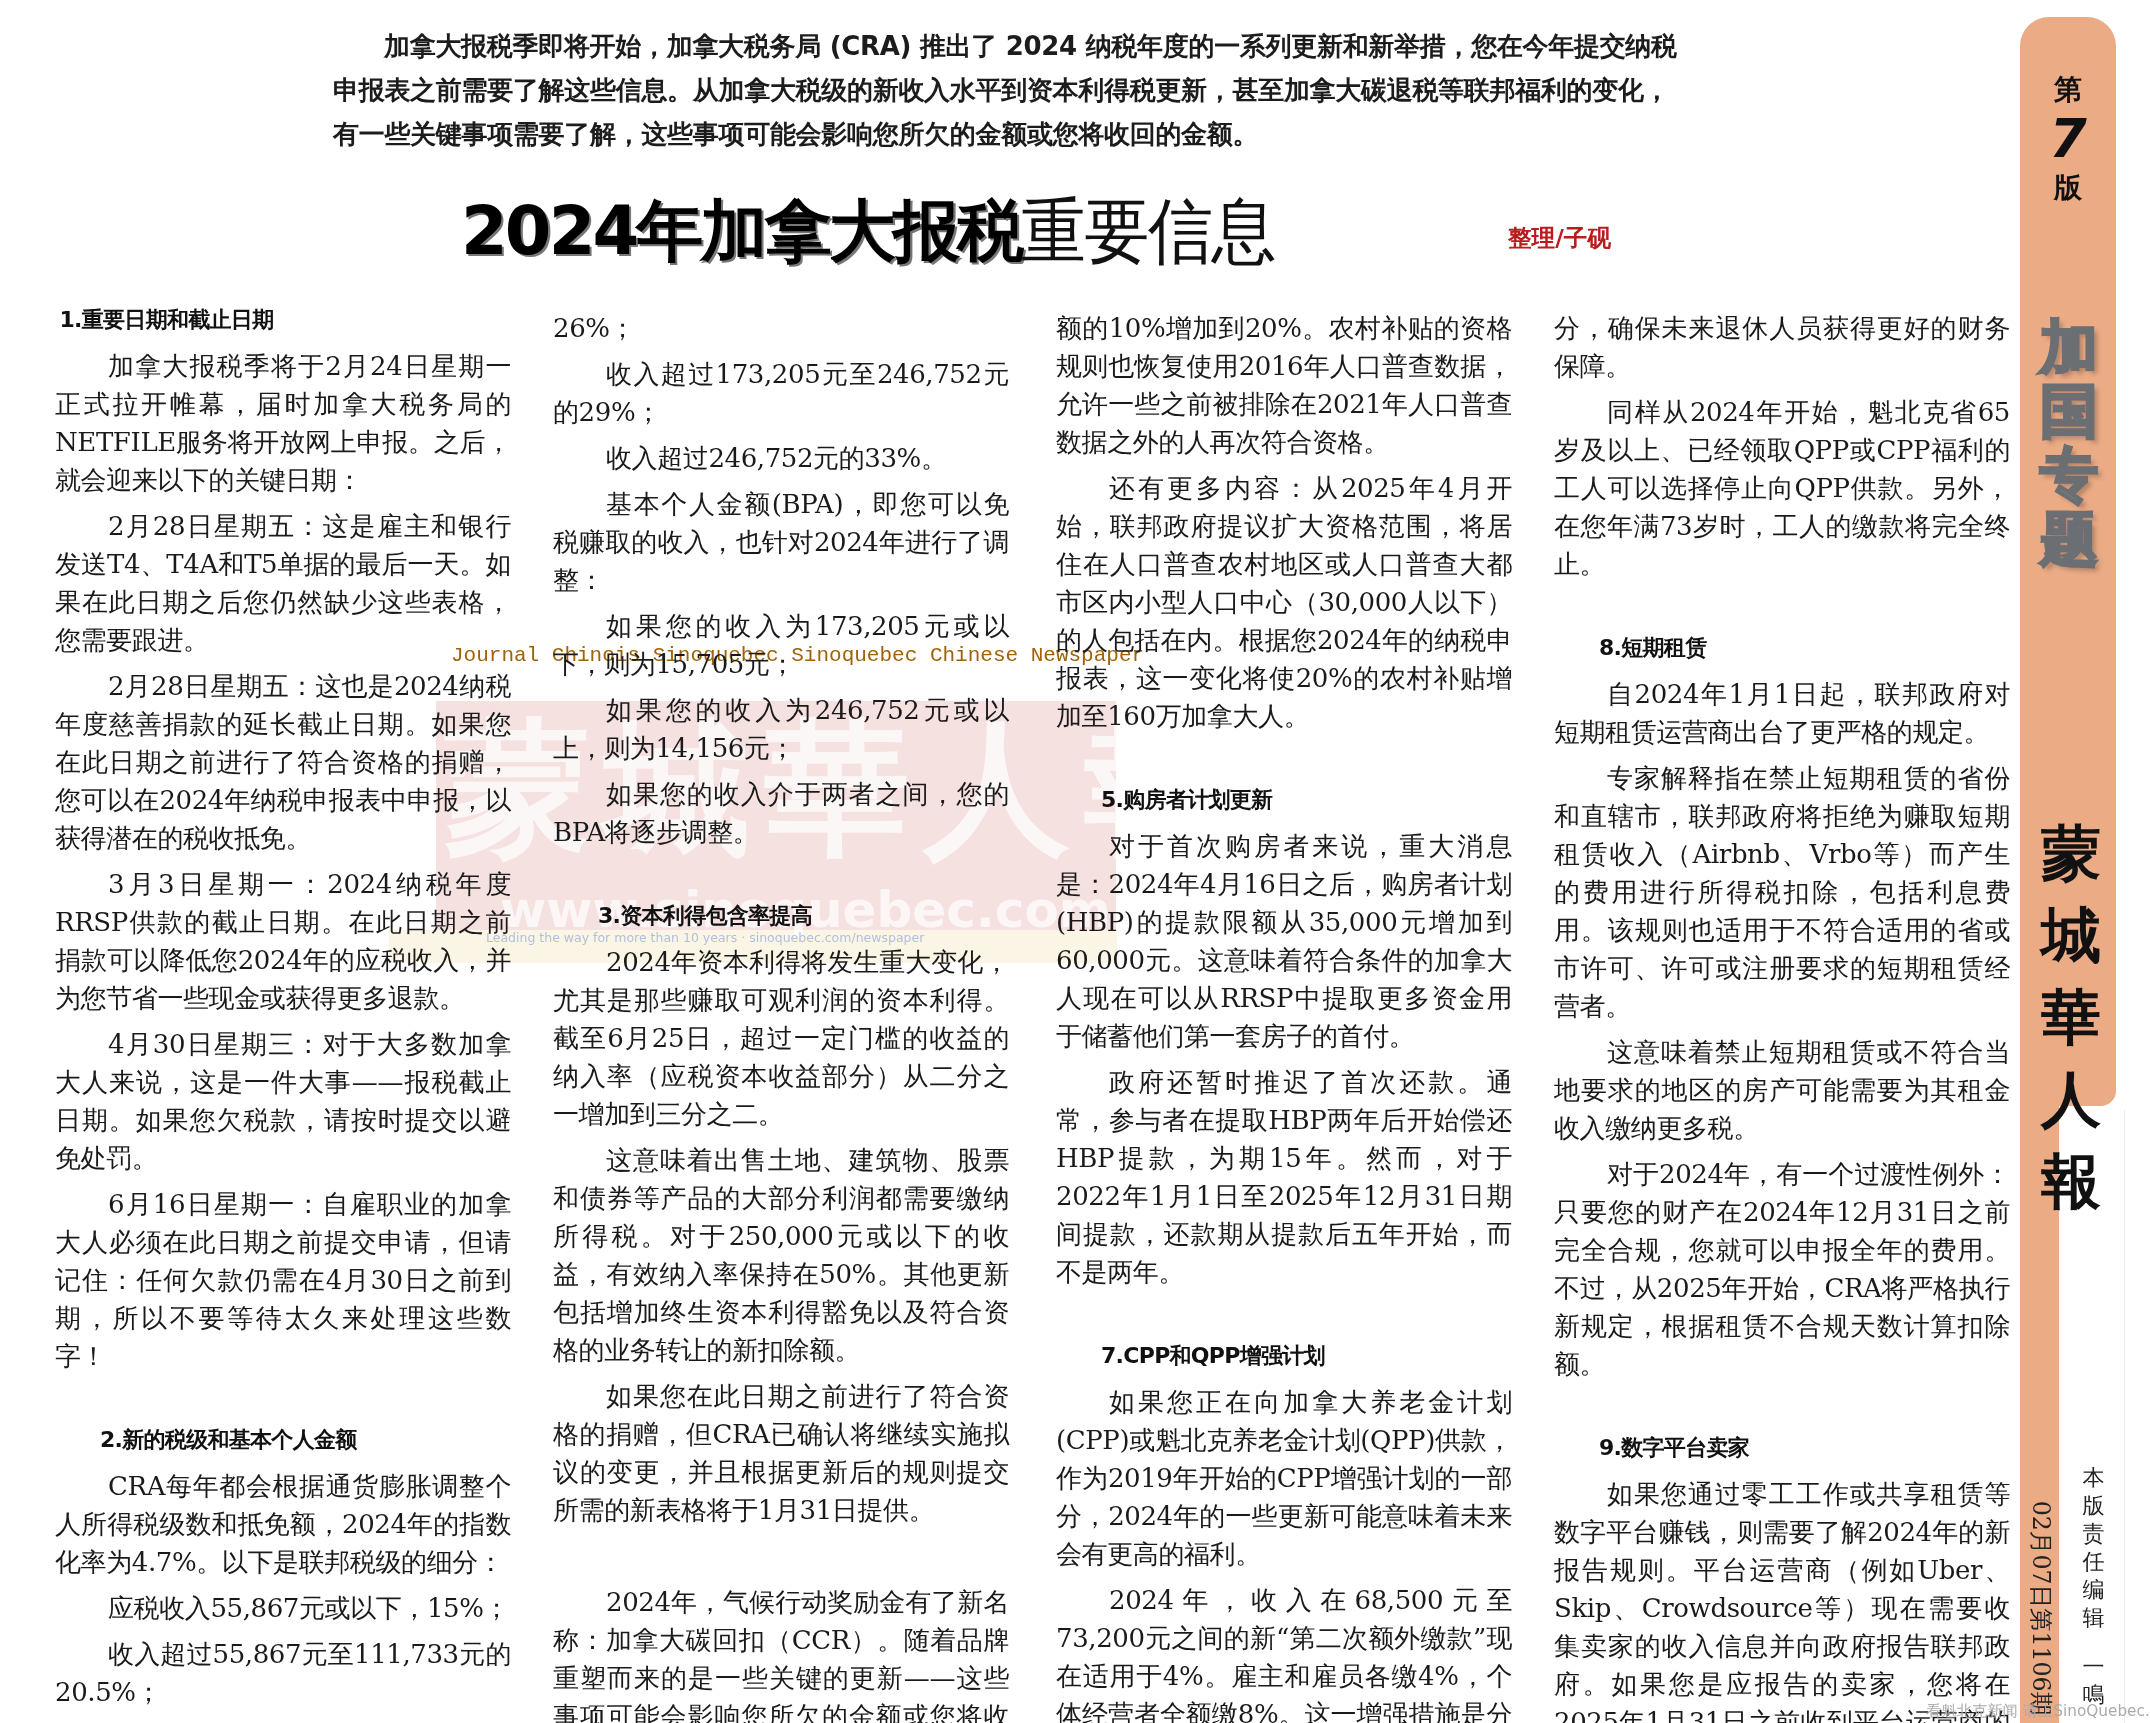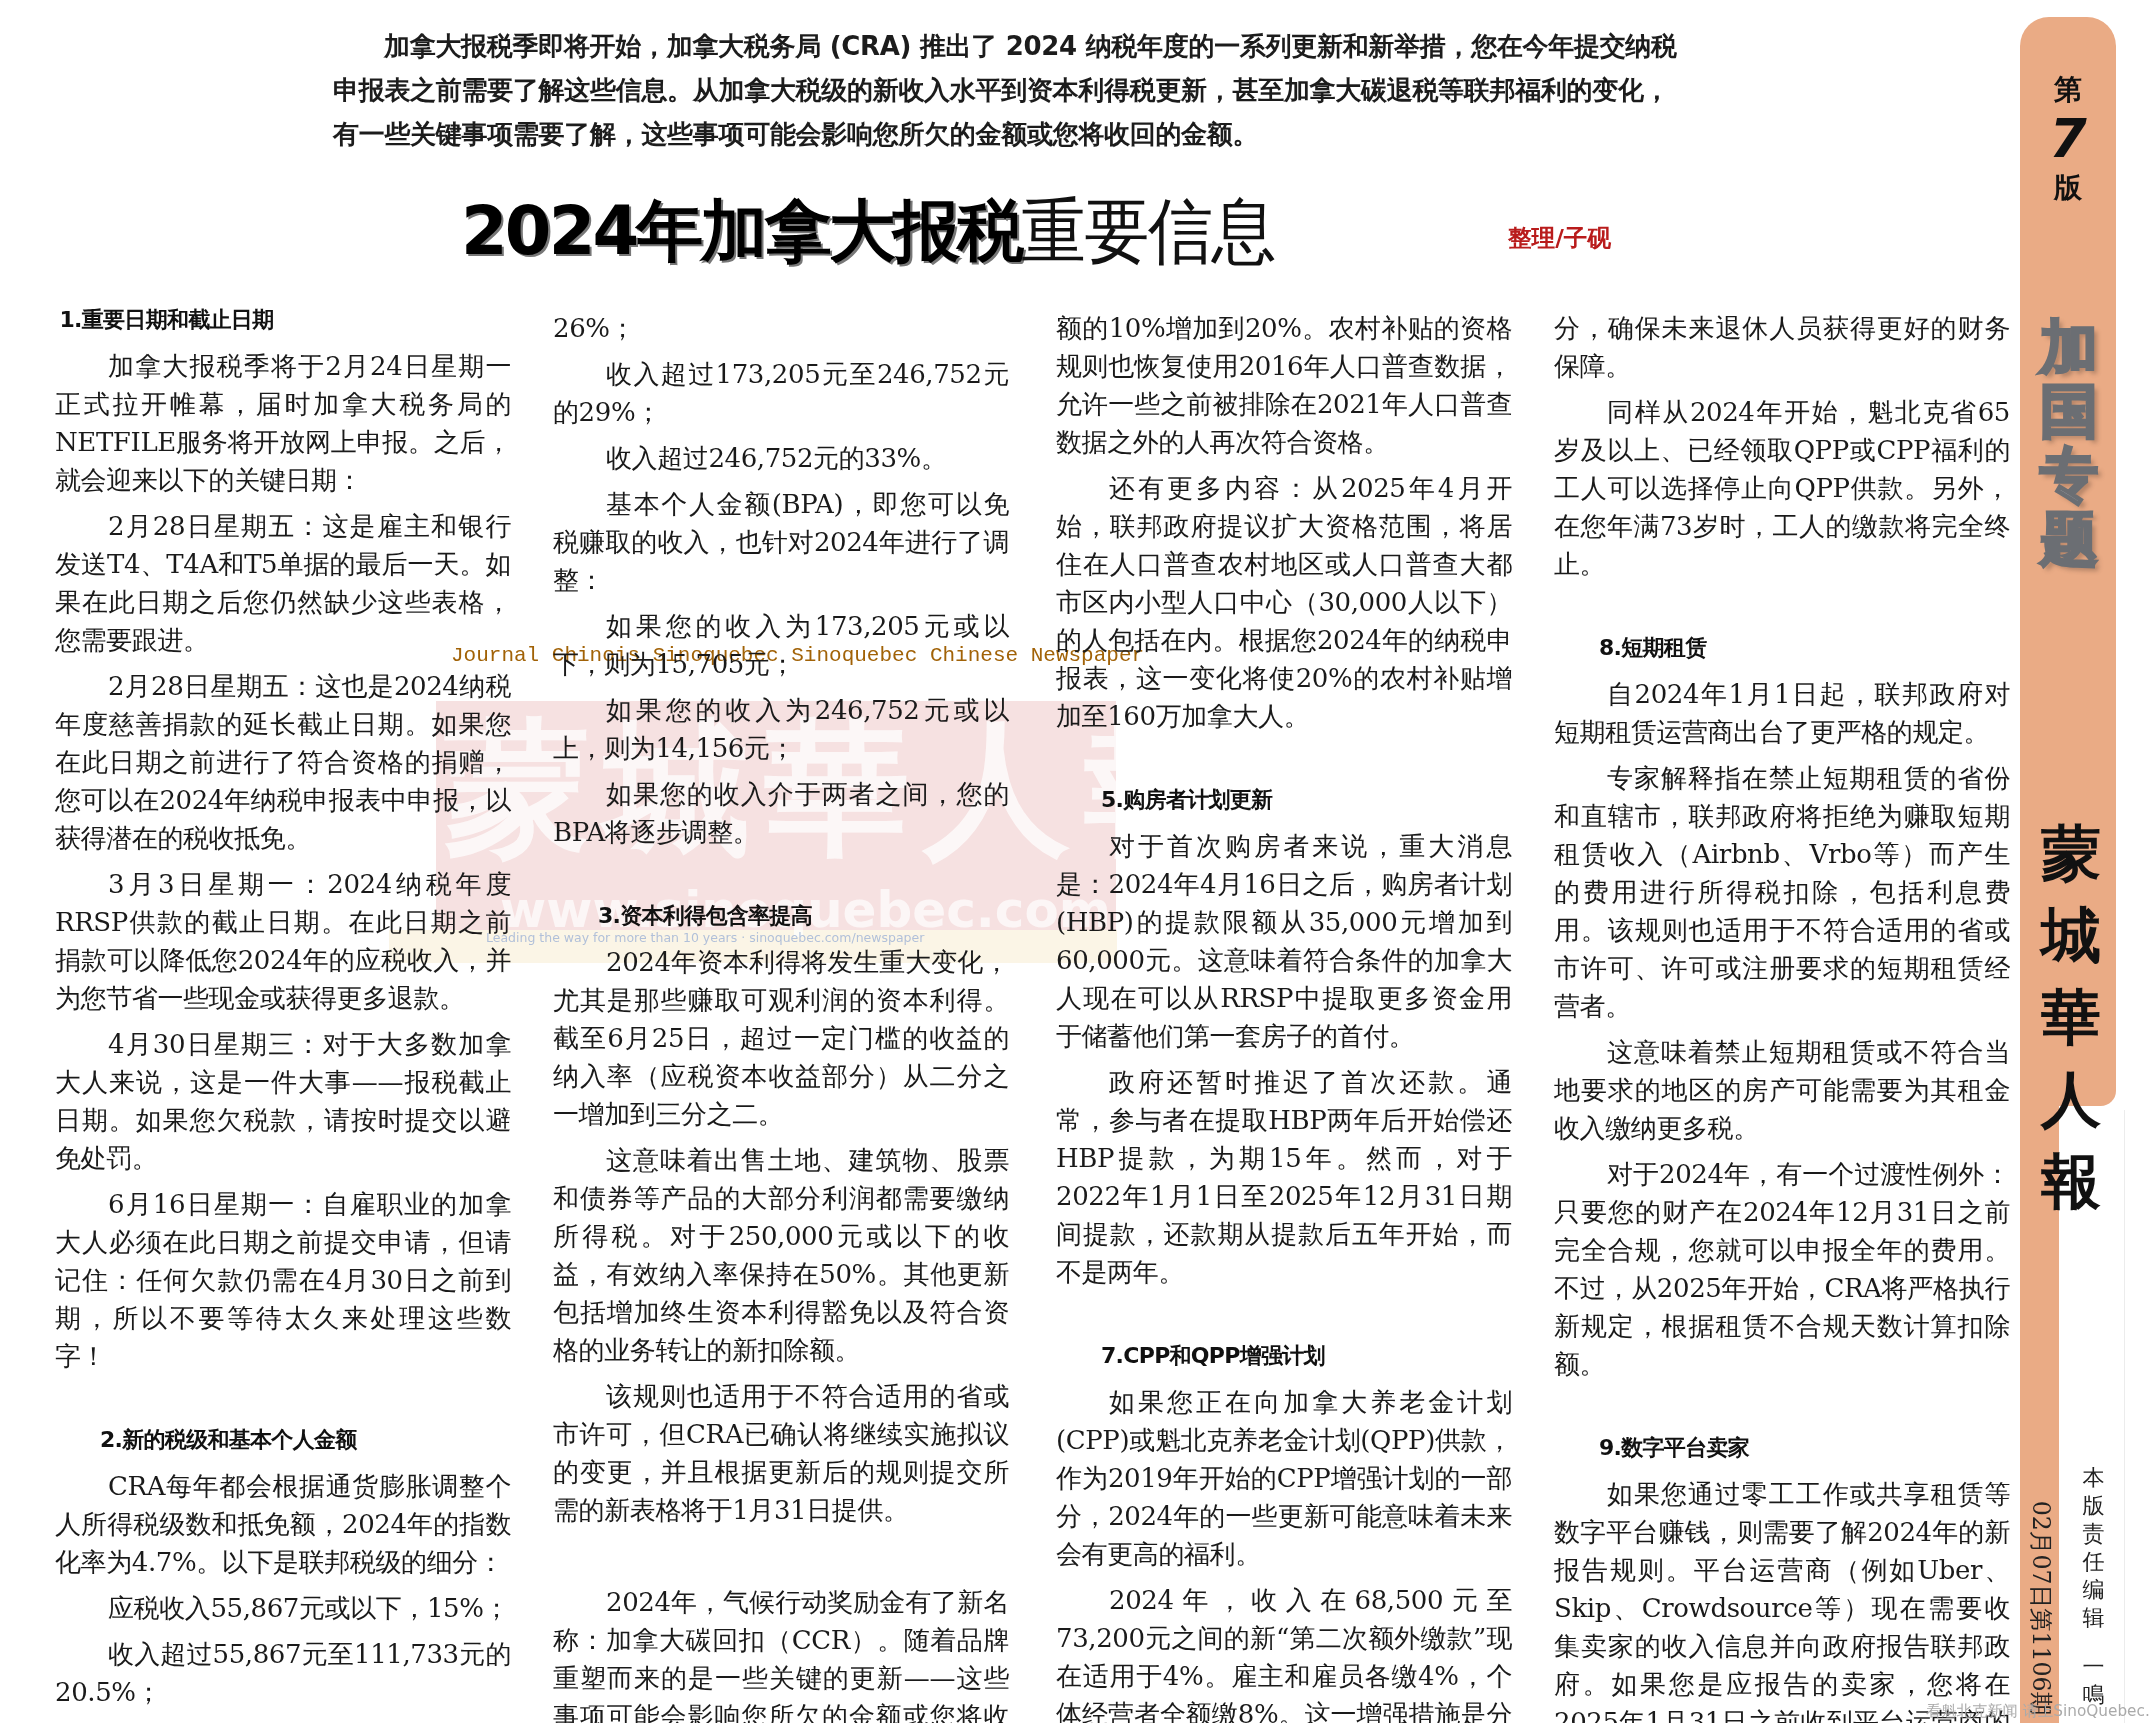--- a/index.html
+++ b/index.html
@@ -109,21 +109,21 @@
     <p>收入超过173,205元至246,752元的29%；</p>
     <p>收入超过246,752元的33%。</p>
     <p>基本个人金额(BPA)，即您可以免税赚取的收入，也针对2024年进行了调整：</p>
     <p>如果您的收入为173,205元或以下，则为15,705元；</p>
     <p>如果您的收入为246,752元或以上，则为14,156元；</p>
     <p>如果您的收入介于两者之间，您的BPA将逐步调整。</p>
     <div class="gap"></div>
     <h3>3.资本利得包含率提高</h3>
     <p>2024年资本利得将发生重大变化，尤其是那些赚取可观利润的资本利得。截至6月25日，超过一定门槛的收益的纳入率（应税资本收益部分）从二分之一增加到三分之二。</p>
     <p>这意味着出售土地、建筑物、股票和债券等产品的大部分利润都需要缴纳所得税。对于250,000元或以下的收益，有效纳入率保持在50%。其他更新包括增加终生资本利得豁免以及符合资格的业务转让的新扣除额。</p>
-    <p>该规则也适用于不符合适用的省或市许可，但CRA已确认将继续实施拟议的变更，并且根据更新后的规则提交所需的新表格将于1月31日提供。</p>
+    <p>如果您在此日期之前进行了符合资格的捐赠，但CRA已确认将继续实施拟议的变更，并且根据更新后的规则提交所需的新表格将于1月31日提供。</p>
     <div class="gap"></div>
     <p>2024年，气候行动奖励金有了新名称：加拿大碳回扣（CCR）。随着品牌重塑而来的是一些关键的更新——这些事项可能会影响您所欠的金额或您将收回的金额，农村补贴从基本金</p>
   </div>
 <div class="col c3">
     <p class="cont">额的10%增加到20%。农村补贴的资格规则也恢复使用2016年人口普查数据，允许一些之前被排除在2021年人口普查数据之外的人再次符合资格。</p>
     <p>还有更多内容：从2025年4月开始，联邦政府提议扩大资格范围，将居住在人口普查农村地区或人口普查大都市区内小型人口中心（30,000人以下）的人包括在内。根据您2024年的纳税申报表，这一变化将使20%的农村补贴增加至160万加拿大人。</p>
     <div class="gap"></div>
     <h3>5.购房者计划更新</h3>
     <p>对于首次购房者来说，重大消息是：2024年4月16日之后，购房者计划(HBP)的提款限额从35,000元增加到60,000元。这意味着符合条件的加拿大人现在可以从RRSP中提取更多资金用于储蓄他们第一套房子的首付。</p>
     <p>政府还暂时推迟了首次还款。通常，参与者在提取HBP两年后开始偿还HBP提款，为期15年。然而，对于2022年1月1日至2025年12月31日期间提款，还款期从提款后五年开始，而不是两年。</p>

